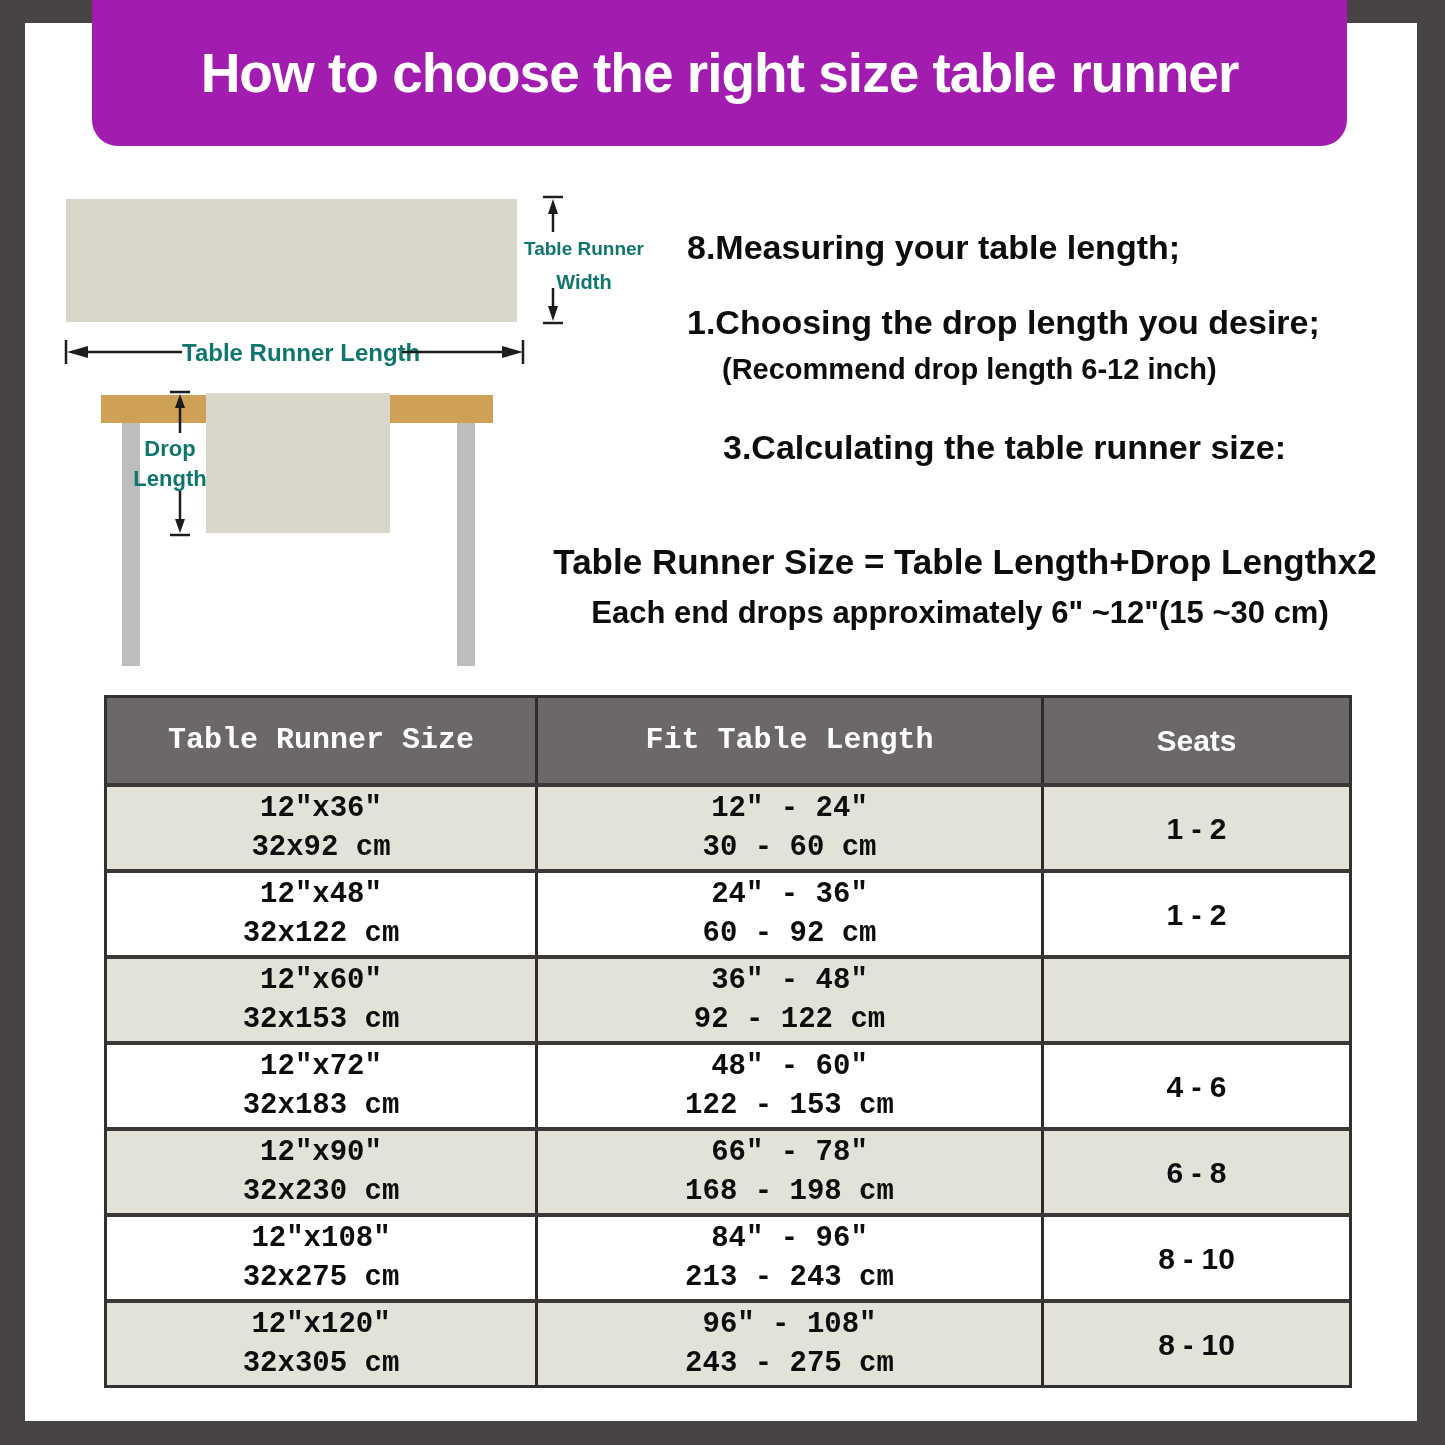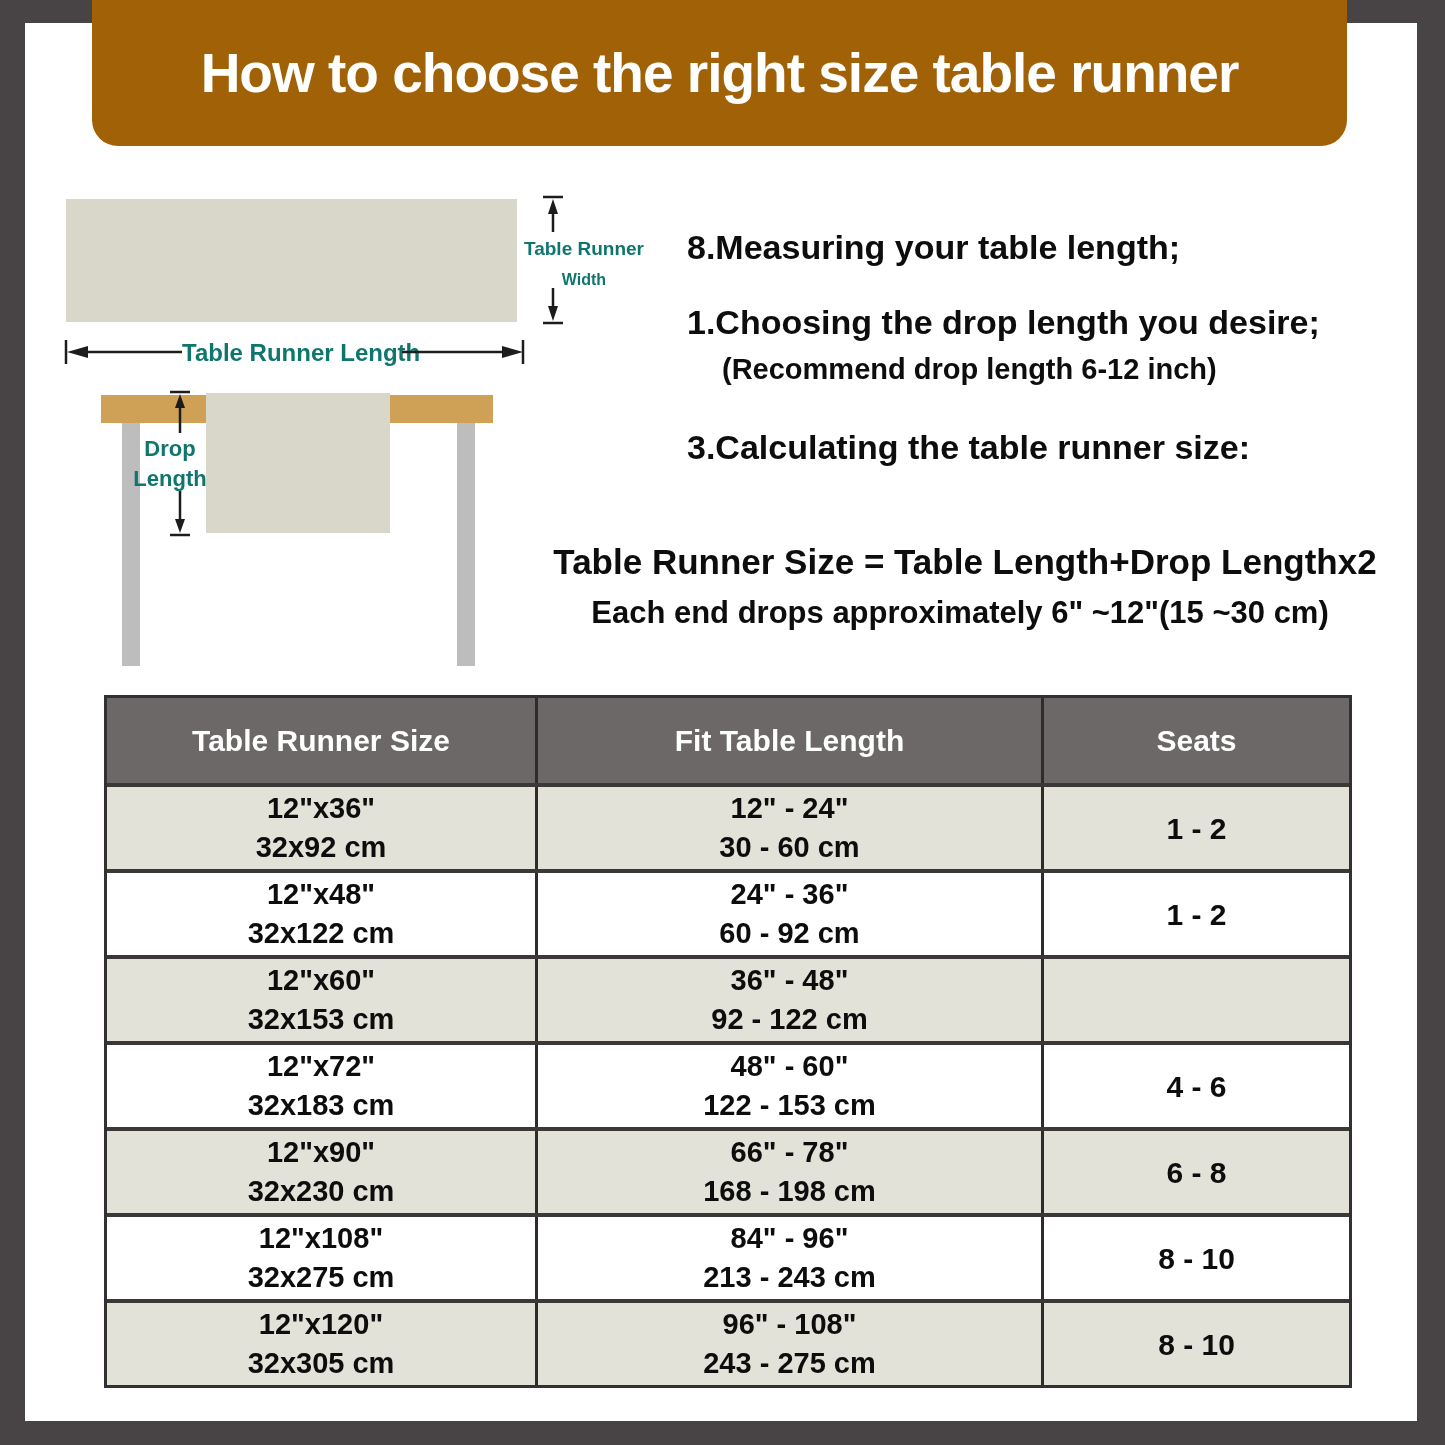--- a/index.html
+++ b/index.html
@@ -11,32 +11,32 @@
   
   .frame{
     position:absolute;inset:0;box-sizing:border-box;
     border-style:solid;border-color:#484445;
     border-width:23px 28px 24px 25px;
     pointer-events:none;z-index:5;
   }
   
   .banner{
     position:absolute;left:92px;top:0;width:1255px;height:146px;
-    background:#a16207;border-radius:0 0 26px 26px;
+    background:#a21caf;border-radius:0 0 26px 26px;
     display:flex;align-items:center;justify-content:center;z-index:6;
   }
   .banner .title{
     color:#ffffff;font-size:55px;letter-spacing:-1px;white-space:nowrap;
   }
   
   .abs{position:absolute;}
   .runner-top{left:66px;top:199px;width:451px;height:123px;background:#d8d7c9;}
   .lbl{position:absolute;text-align:center;white-space:nowrap;color:#0f766e;}
   .width-lbl1{left:514px;top:238px;width:140px;font-size:19px;}
-  .width-lbl2{left:514px;top:271px;width:140px;font-size:16px;}
+  .width-lbl2{left:514px;top:271px;width:140px;font-size:20px;}
   .length-lbl{left:182px;top:340px;width:220px;font-size:24px;line-height:26px;}
   .drop-lbl1{left:128px;top:436px;width:84px;font-size:22px;}
   .drop-lbl2{left:128px;top:466px;width:84px;font-size:22px;}
   .tabletop{left:101px;top:395px;width:392px;height:28px;background:#cfa156;}
   .leg{top:423px;width:18px;height:243px;background:#bdbdbd;}
   .leg.left{left:122px;}
   .leg.right{left:457px;}
   .runner-hang{left:206px;top:393px;width:184px;height:140px;background:#d8d7c9;z-index:2;}
   svg.arrow{position:absolute;z-index:3;}
   svg.arrow line{stroke:#1c1c1c;stroke-width:2.5;}
@@ -53,21 +53,21 @@
   }
   .trow{display:grid;grid-template-columns:431px 506px auto;box-sizing:border-box;}
   .trow.head{height:85px;background:#6b6867;color:#ffffff;}
   .trow.data{height:86px;border-top:4px solid #3b3837;}
   .trow.beige{background:#e3e2d9;}
   .trow.white{background:#ffffff;}
   .tcell{
     display:flex;flex-direction:column;align-items:center;justify-content:center;
     font-size:29px;line-height:39px;box-sizing:border-box;text-align:center;
   }
-  .tcell.c1,.tcell.c2{border-right:3px solid #2e2b2a;}
+  .tcell.c1,.tcell.c2{border-right:3px solid #2e2b2a;font-family:Liberation Mono, monospace;}
   .trow.head .tcell{font-size:30px;}
   .seats{font-size:30px;}
 </style>
 </head>
 <body>
 
 <div class="canvas">
 
   <div class="frame"></div>
 
@@ -110,21 +110,21 @@
     <line x1="12" y1="102" x2="12" y2="132"></line>
     <polygon points="12,144 7,130 17,130"></polygon>
     <line x1="2" y1="146" x2="22" y2="146"></line>
   </svg>
   <div class="lbl drop-lbl1">Drop</div>
   <div class="lbl drop-lbl2">Length</div>
 
   <div class="step" style="top:228px;">8.Measuring your table length;</div>
   <div class="step" style="top:303px;">1.Choosing the drop length you desire;</div>
   <div class="step-note" style="top:353px;">(Recommend drop length 6-12 inch)</div>
-  <div class="step" style="top:428px;">3.Calculating the table runner size:</div>
+  <div class="step" style="top:428px;margin-left:36px;">3.Calculating the table runner size:</div>
 
   <div class="formula">Table Runner Size = Table Length+Drop Lengthx2</div>
   <div class="formula-note">Each end drops approximately 6" ~12"(15 ~30 cm)</div>
 
   <div class="size-table">
     <div class="trow head">
       <div class="tcell c1">Table Runner Size</div>
       <div class="tcell c2">Fit Table Length</div>
       <div class="tcell">Seats</div>
     </div>

